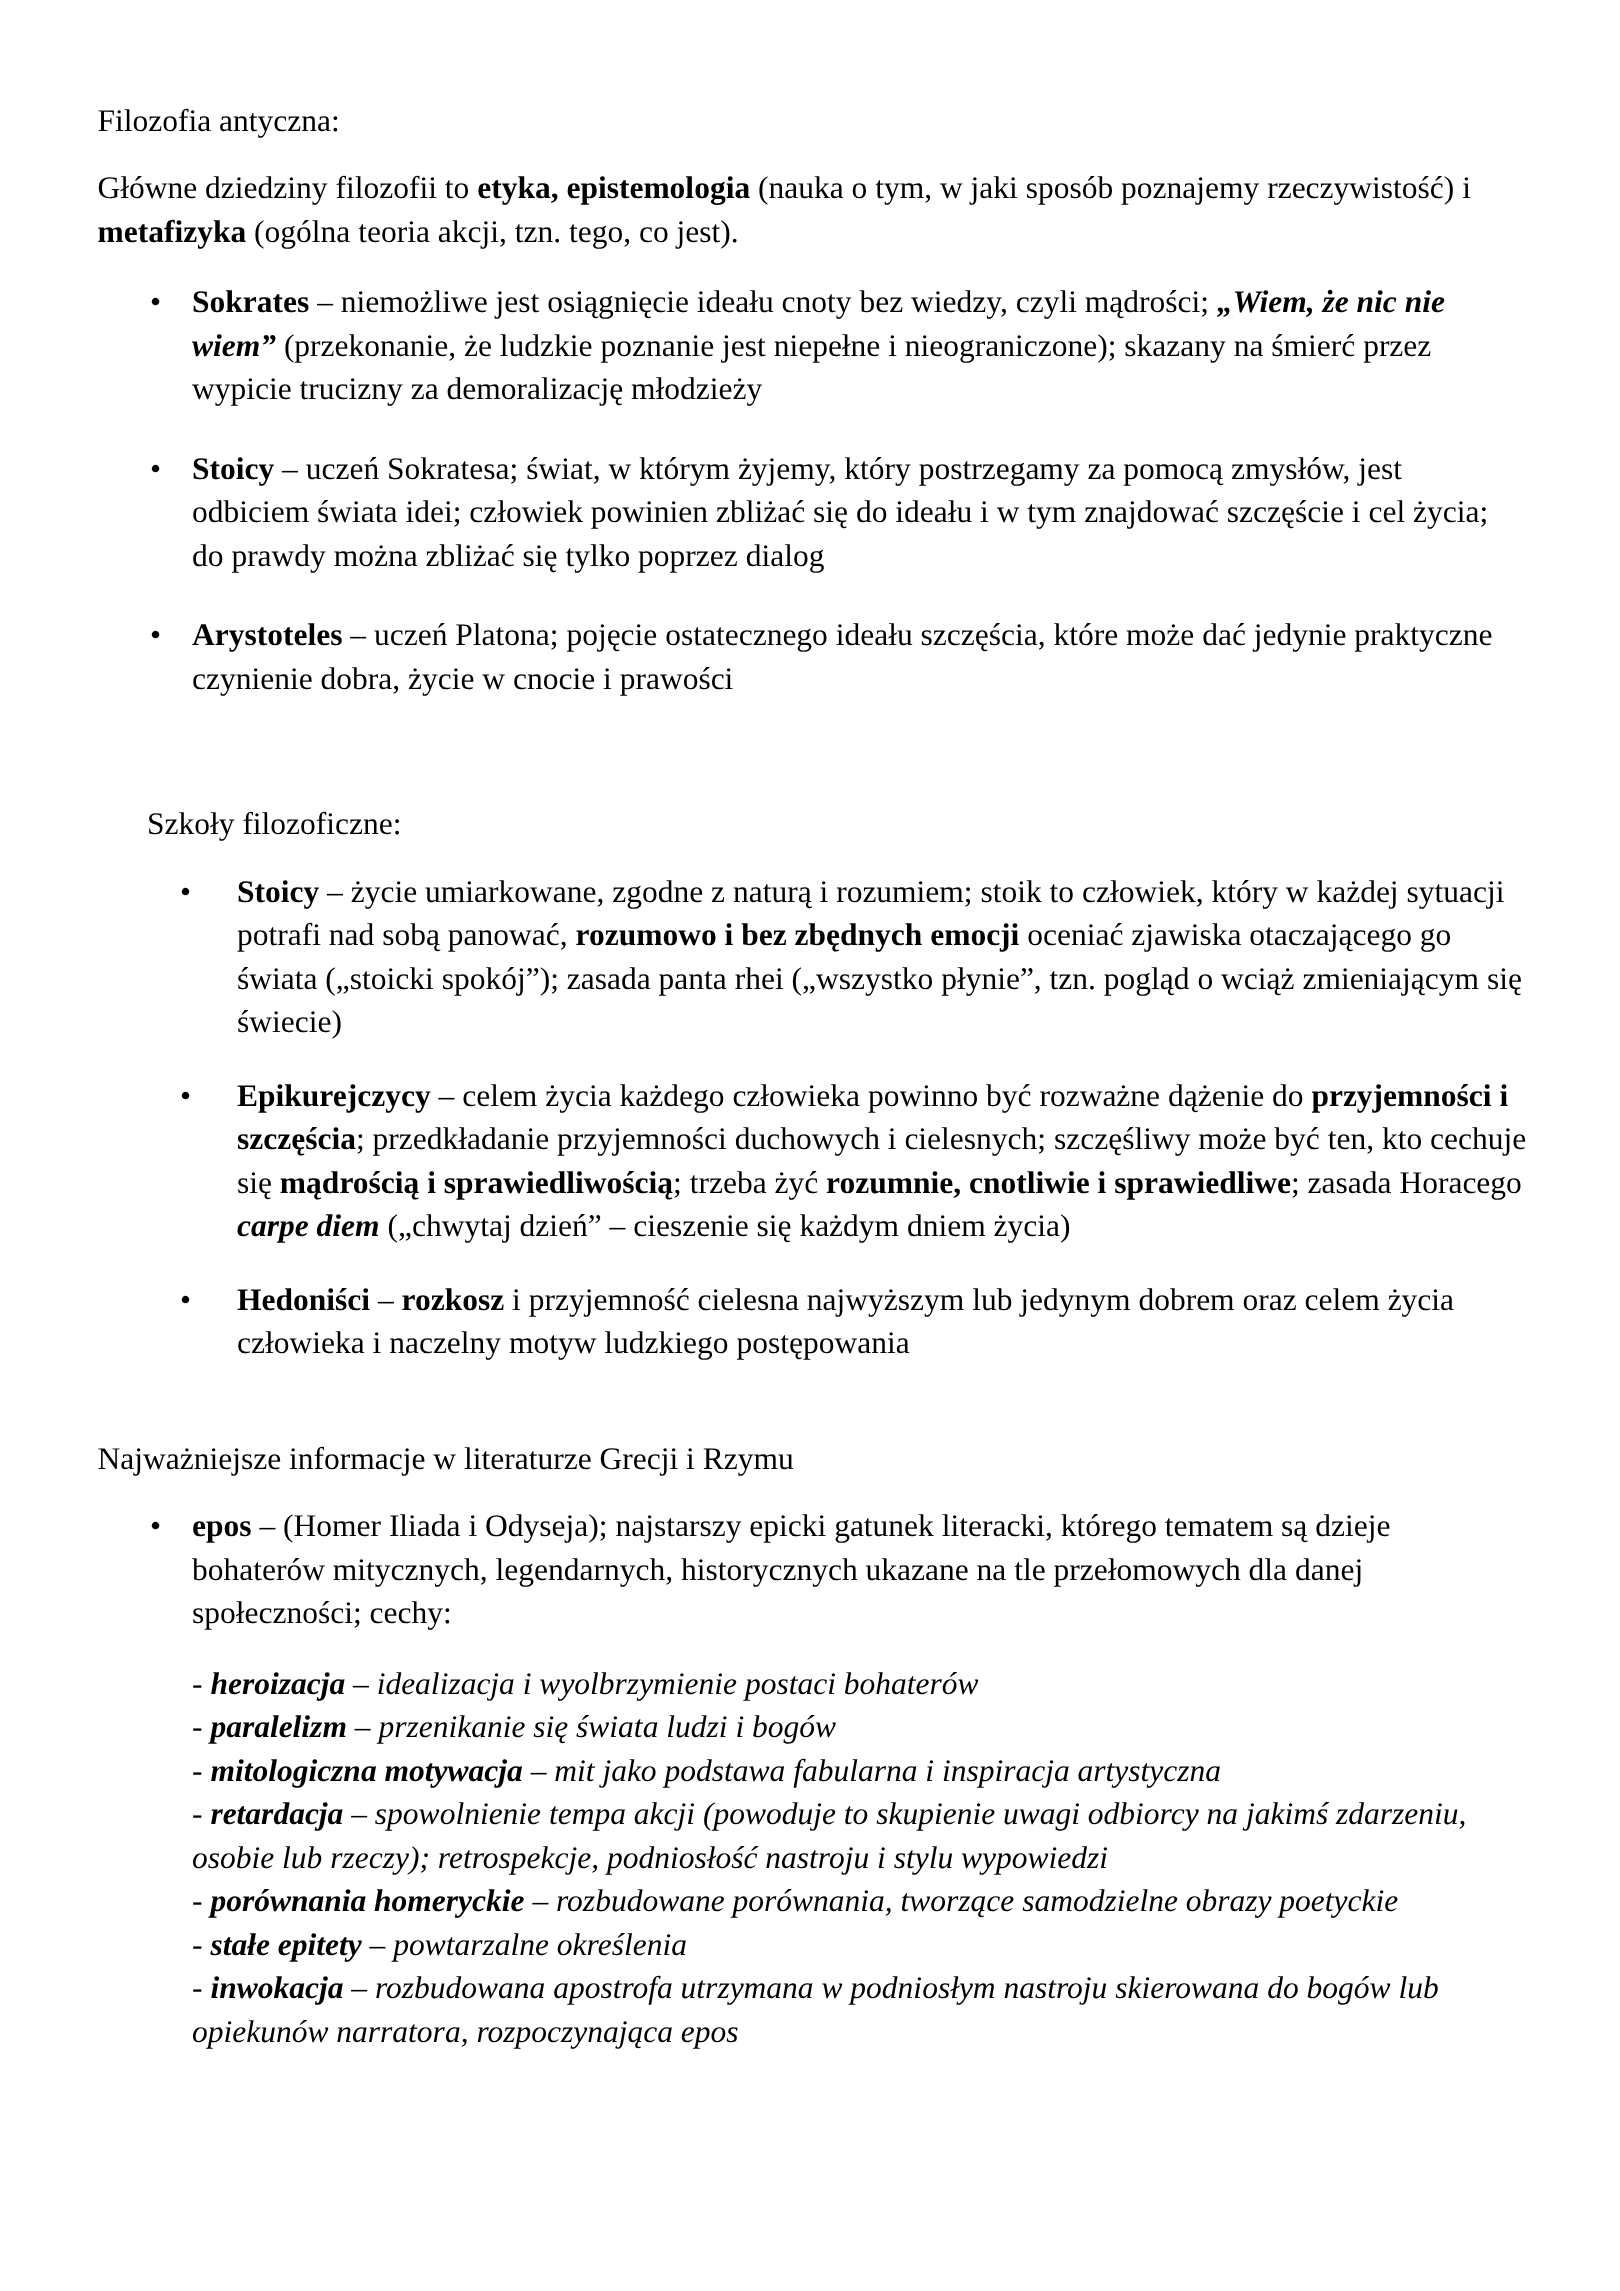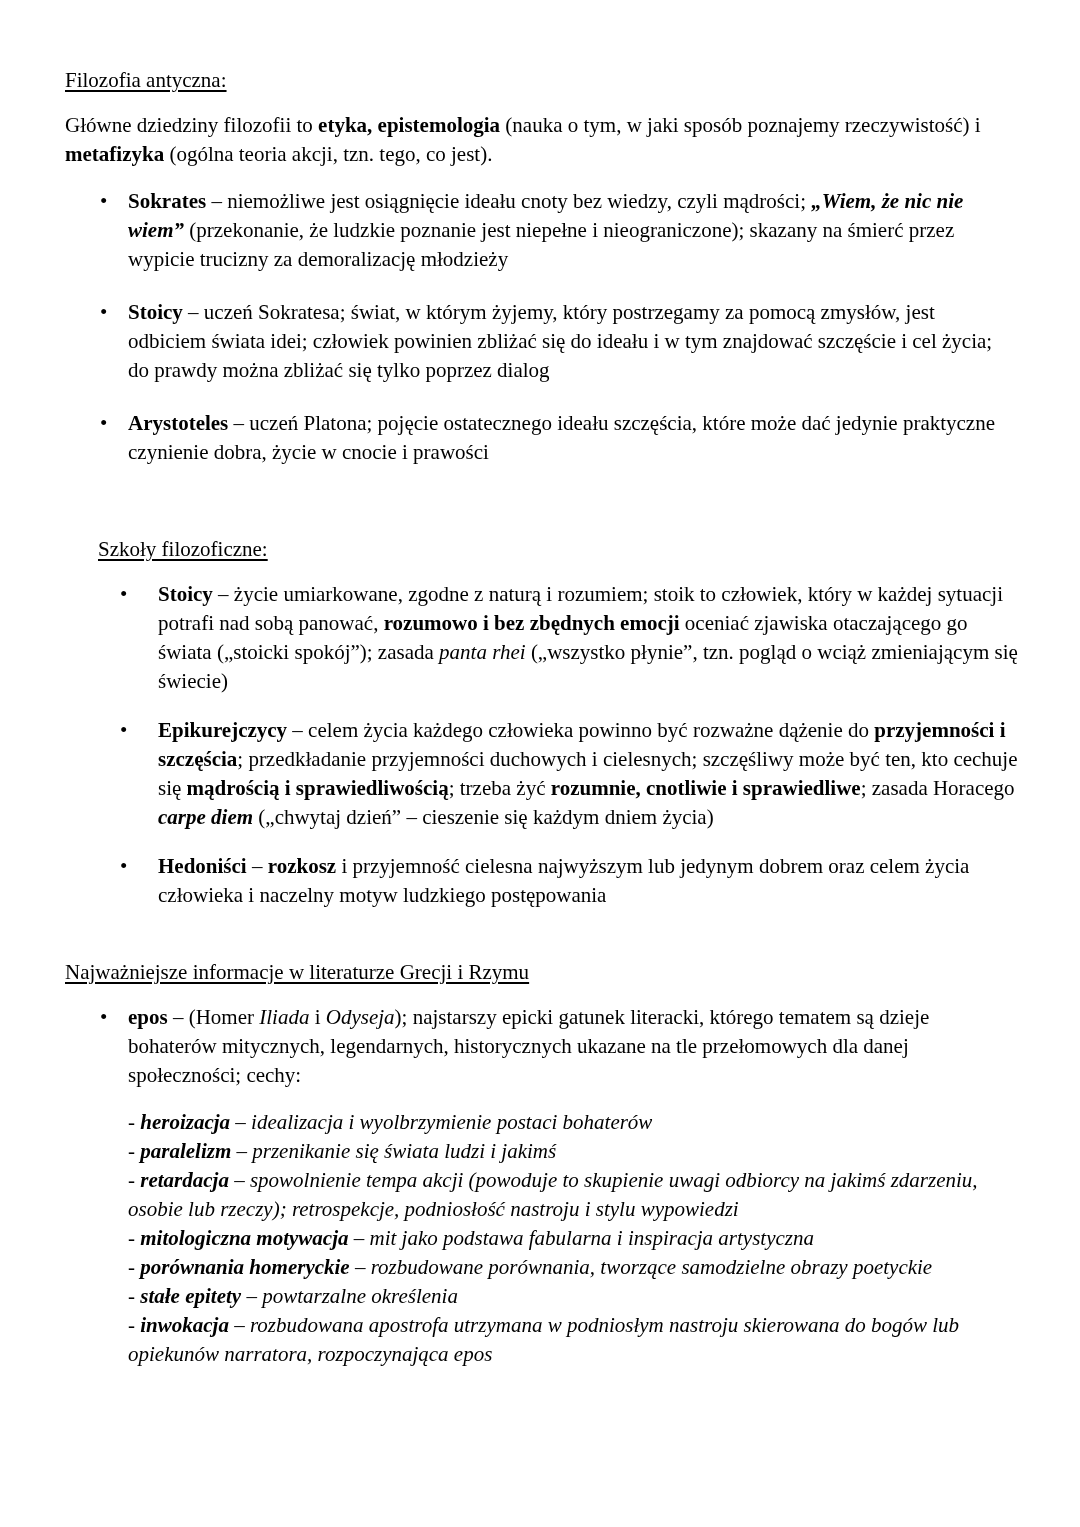--- a/index.html
+++ b/index.html
@@ -12,26 +12,25 @@
     font-family: "Liberation Serif", serif;
     font-size: 21px;
     line-height: 29px;
   }
   .page {
     width: 100%;
     height: 100%;
     padding: 66px 62px 0 65px;
   }
   .b  { font-weight: bold; }
-  .i  { font-style: italic; }
+  .i  { }
   .bi { font-weight: bold; font-style: italic; }
   .heading {
     font-size: 21px;
     font-weight: normal;
-    text-decoration: underline;
     text-underline-offset: 3px;
   }
   .h-main    { margin: 0 0 16px 0; }
   .h-schools { margin: 68px 0 16px 33px; }
   .h-lit     { margin: 48px 0 16px 0; }
   .intro { margin: 0 0 18px 0; }
   .blist { list-style: none; margin: 0; padding: 0; }
   .bitem { position: relative; }
   .lvl1 > .bitem { padding-left: 63px; margin-bottom: 24px; }
   .lvl1 > .bitem > .bullet { position: absolute; left: 35px; top: 0; }
@@ -86,21 +85,21 @@
 
   <ul class="blist lvl1">
     <li class="bitem">
       <span class="bullet">•</span>
       <span class="btext"><span class="b">epos</span><span> – (Homer </span><span class="i">Iliada</span><span> i </span><span class="i">Odyseja</span><span>); najstarszy epicki gatunek literacki, którego tematem są dzieje bohaterów mitycznych, legendarnych, historycznych ukazane na tle przełomowych dla danej społeczności; cechy:</span></span>
     </li>
   </ul>
 
   <div class="features">
     <p class="feature"><span>- </span><span class="b">heroizacja</span><span> – idealizacja i wyolbrzymienie postaci bohaterów</span></p>
-    <p class="feature"><span>- </span><span class="b">paralelizm</span><span> – przenikanie się świata ludzi i jakimś</span></p>
+    <p class="feature"><span>- </span><span class="b">paralelizm</span><span> – przenikanie się świata ludzi i bogów</span></p>
+    <p class="feature"><span>- </span><span class="b">mitologiczna motywacja</span><span> – mit jako podstawa fabularna i inspiracja artystyczna</span></p>
     <p class="feature"><span>- </span><span class="b">retardacja</span><span> – spowolnienie tempa akcji (powoduje to skupienie uwagi odbiorcy na jakimś zdarzeniu, osobie lub rzeczy); retrospekcje, podniosłość nastroju i stylu wypowiedzi</span></p>
-    <p class="feature"><span>- </span><span class="b">mitologiczna motywacja</span><span> – mit jako podstawa fabularna i inspiracja artystyczna</span></p>
     <p class="feature"><span>- </span><span class="b">porównania homeryckie</span><span> – rozbudowane porównania, tworzące samodzielne obrazy poetyckie</span></p>
     <p class="feature"><span>- </span><span class="b">stałe epitety</span><span> – powtarzalne określenia</span></p>
     <p class="feature"><span>- </span><span class="b">inwokacja</span><span> – rozbudowana apostrofa utrzymana w podniosłym nastroju skierowana do bogów lub opiekunów narratora, rozpoczynająca epos</span></p>
   </div>
 
 </main>
 
 </body></html>

